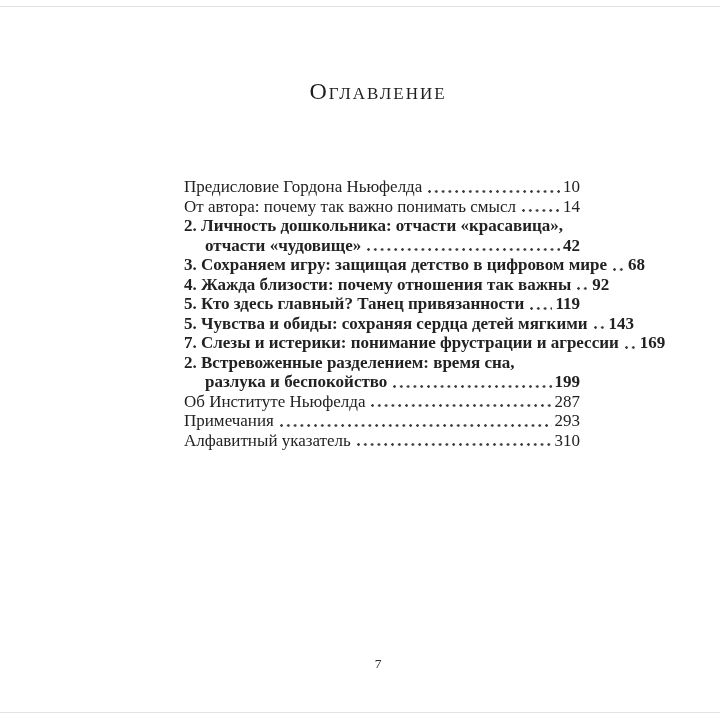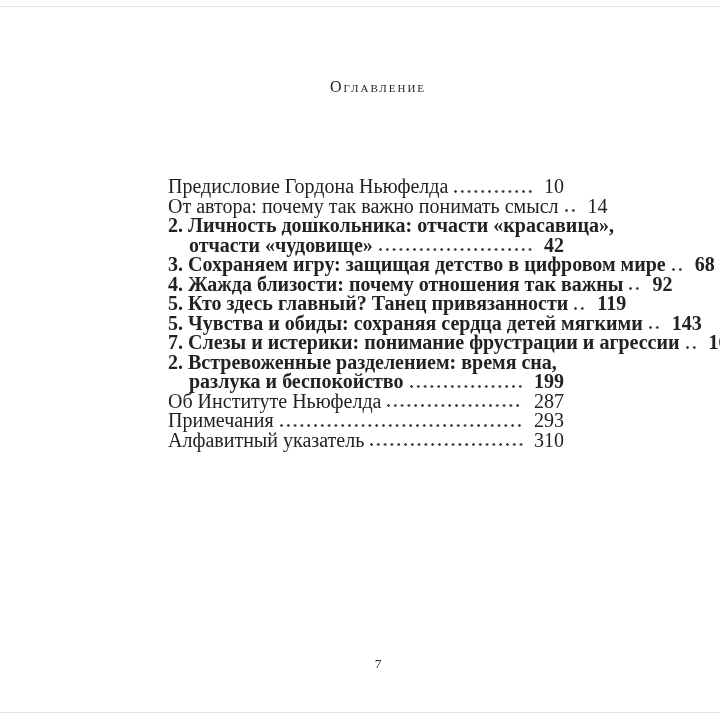--- a/index.html
+++ b/index.html
@@ -18,51 +18,51 @@
   }
   .edge { position: absolute; left: 0; right: 0; height: 1px; background: #e2e2e2; }
   .edge-top { top: 6px; }
   .edge-bottom { top: 712px; }
   .toc-title {
     position: absolute;
     top: 78px;
     left: 180px;
     width: 396px;
     text-align: center;
-    font-size: 16px;
+    font-size: 24px;
     font-weight: 400;
     font-variant: small-caps;
     letter-spacing: 2px;
     color: #1e1e1e;
   }
   .toc {
     position: absolute;
     top: 177px;
-    left: 168px;
+    left: 184px;
     width: 396px;
-    font-size: 20px;
+    font-size: 17px;
     line-height: 19.5px;
   }
   .bold { font-weight: bold; }
   .line { display: flex; align-items: baseline; }
   .cont { padding-left: 21px; font-family: Liberation Serif, serif; }
   .cont-wide { padding-left: 26px; }
   .txt { white-space: nowrap; }
   .leader {
     flex: 1 1 auto;
     min-width: 12px;
     align-self: flex-end;
     margin: 0 3px 4px 6px;
     height: 3px;
     background-image: radial-gradient(circle at 1.5px 1.5px, #3d3d3d 1.15px, rgba(0,0,0,0) 1.5px);
     background-size: 6.8px 3px;
     background-repeat: repeat-x;
     background-position: left bottom;
   }
-  .pg { white-space: nowrap; margin-left: 8px; }
+  .pg { white-space: nowrap; }
   .folio {
     position: absolute;
     top: 656px;
     left: 180px;
     width: 396px;
     text-align: center;
     font-size: 13.5px;
     color: #2a2a2a;
   }
 </style>

